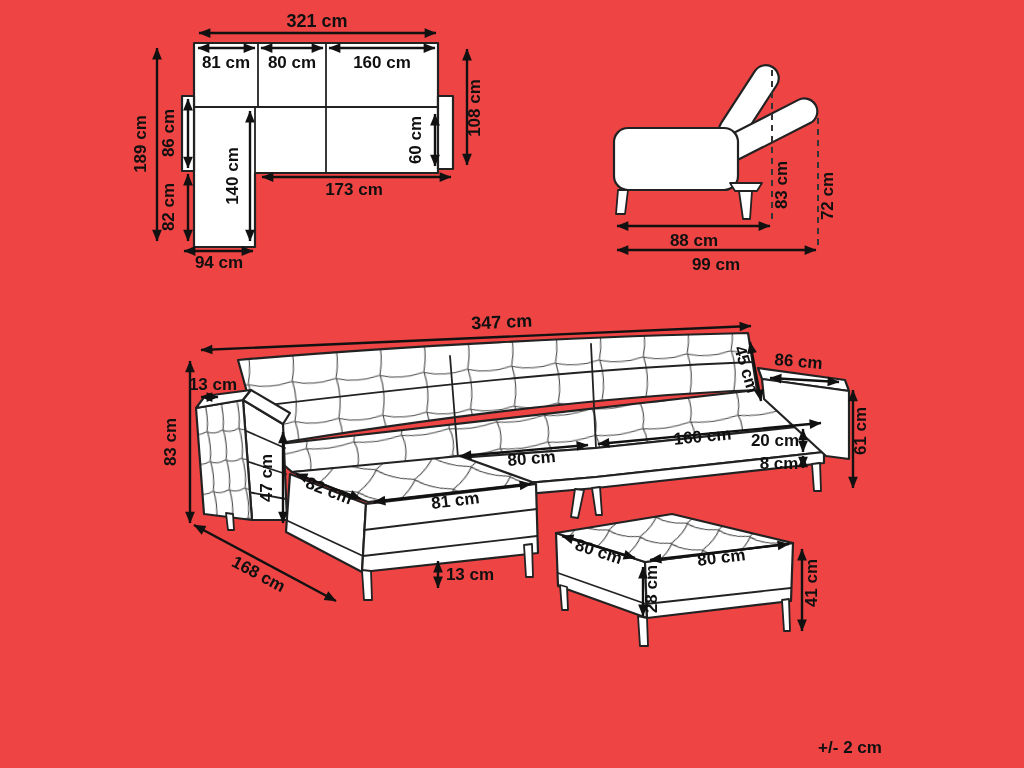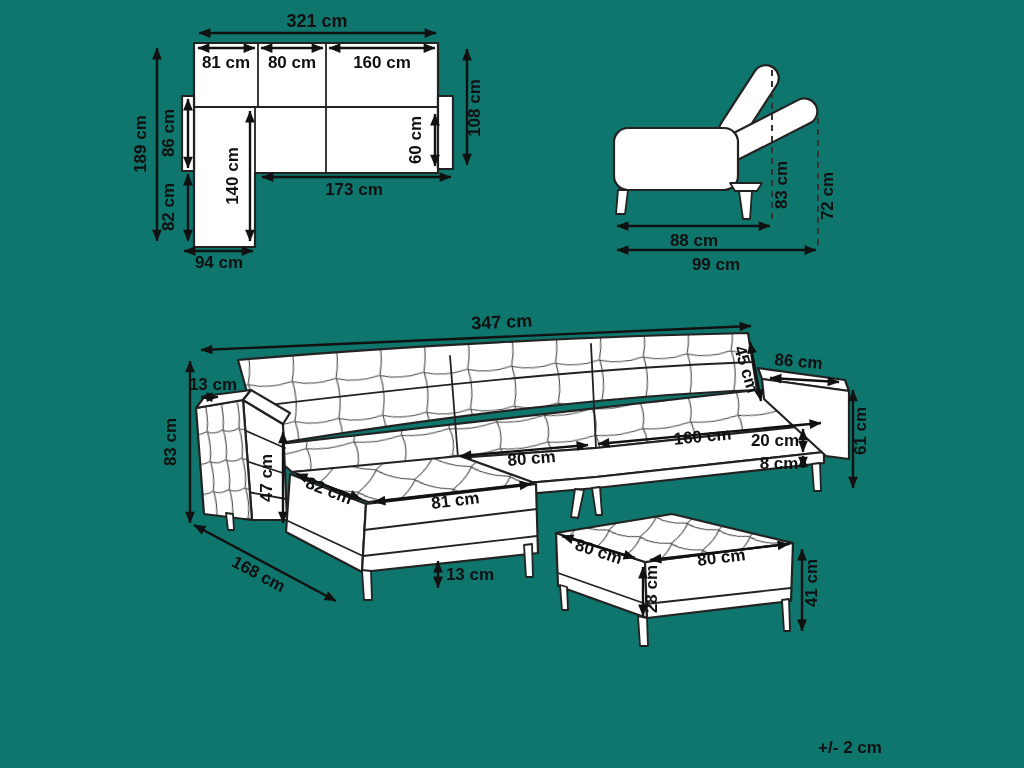--- a/index.html
+++ b/index.html
@@ -1,16 +1,16 @@
 <!DOCTYPE html>
 <html><head>
 <meta charset="utf-8">
 <style>
   html,body{margin:0;padding:0;background:#fff;}
-  #stage{position:relative;width:1024px;height:768px;background:#0f766e;overflow:hidden;
+  #stage{position:relative;width:1024px;height:768px;background:#ef4444;overflow:hidden;
          font-family:"Liberation Sans", sans-serif;}
   svg{display:block;}
   .ol{fill:#ffffff;stroke:#222;stroke-width:2.2;stroke-linejoin:round;stroke-linecap:round;}
   .ln{fill:none;stroke:#222;stroke-width:1.8;stroke-linejoin:round;stroke-linecap:round;}
   .dim{stroke:#111;stroke-width:2.4;fill:none;}
   .dash{stroke:#333;stroke-width:2;stroke-dasharray:6 5;fill:none;}
   .lbl{font-family:"Liberation Sans", sans-serif;font-weight:bold;font-size:17px;fill:#101010;
        text-anchor:middle;}
   .lbl-big{font-size:18px;}
   .leg{fill:#fff;stroke:#222;stroke-width:1.8;stroke-linejoin:round;}

